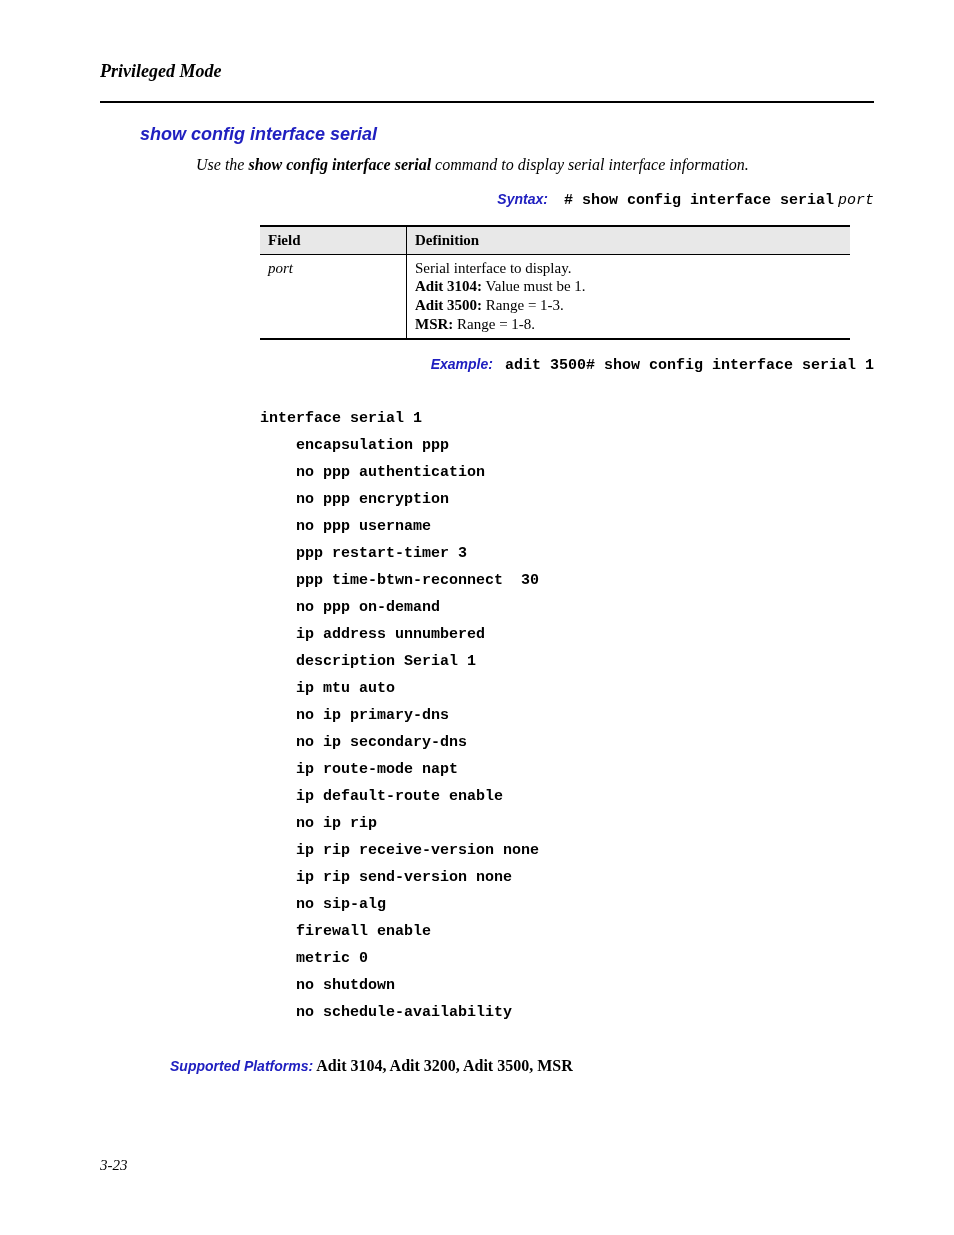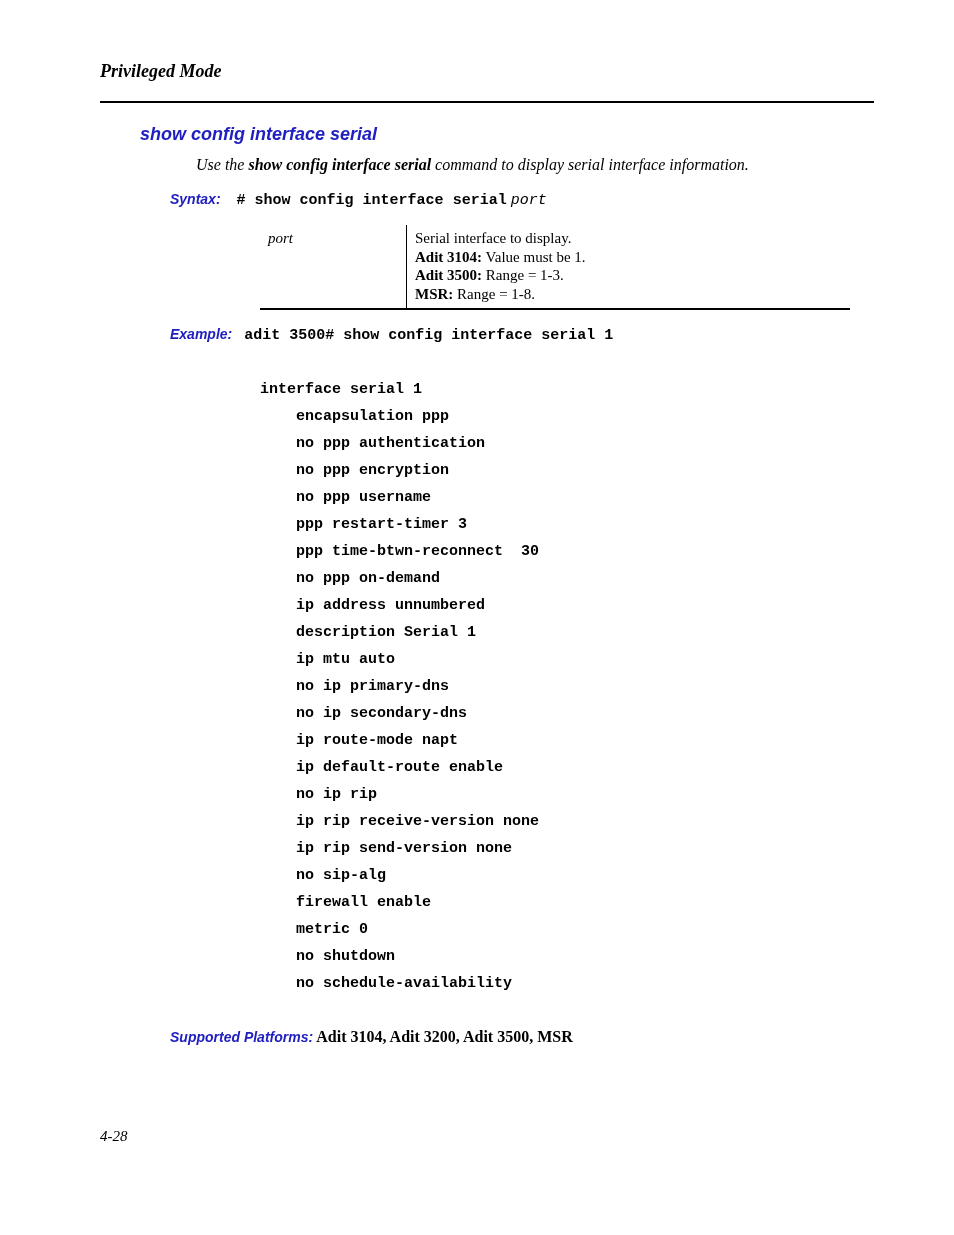--- a/index.html
+++ b/index.html
@@ -45,20 +45,21 @@
   }
   .mono {
     font-family: "Courier New", Courier, monospace;
     font-size: 15px;
   }
   .mono-bold { font-weight: bold; }
   .mono-ital { font-style: italic; }
   .syntax-row, .example-row {
     margin-left: 70px;
     margin-top: 14px;
+    text-align: right;
   }
   .table-wrap {
     margin: 14px 0 14px 160px;
     width: 590px;
   }
   table.fd {
     border-collapse: collapse;
     width: 100%;
     font-size: 15px;
   }
@@ -114,20 +115,24 @@
 <div class="syntax-row">
   <span class="label-inline">Syntax:</span>
   &nbsp;&nbsp;
   <span class="mono mono-bold"># </span><span class="mono mono-bold">show config interface serial</span>
   <span class="mono mono-ital"> </span><span class="mono mono-ital">port</span>
 </div>
 
 <div class="table-wrap">
   <table class="fd">
     <tbody>
+        <tr>
+      <th>Field</th>
+      <th>Definition</th>
+    </tr>
     <tr>
       <td><i>port</i></td>
       <td>
         <span>Serial interface to display.</span><br>
         <b>Adit 3104:</b><span>  Value must be 1.</span><br>
         <b>Adit 3500:</b><span>  Range = 1-3.</span><br>
         <b>MSR:</b><span>  Range = 1-8.</span>
       </td>
     </tr>
   </tbody>
@@ -162,14 +167,14 @@
     firewall enable
     metric 0
     no shutdown
     no schedule-availability</div>
 
 <div class="supported">
   <span class="label-inline">Supported Platforms:</span><b>  Adit 3104, Adit 3200, Adit 3500, MSR</b>
 </div>
 
 <div class="footer">
-  <span>4-28</span>
+  <span>3-23</span>
 </div>
 
 </body></html>

